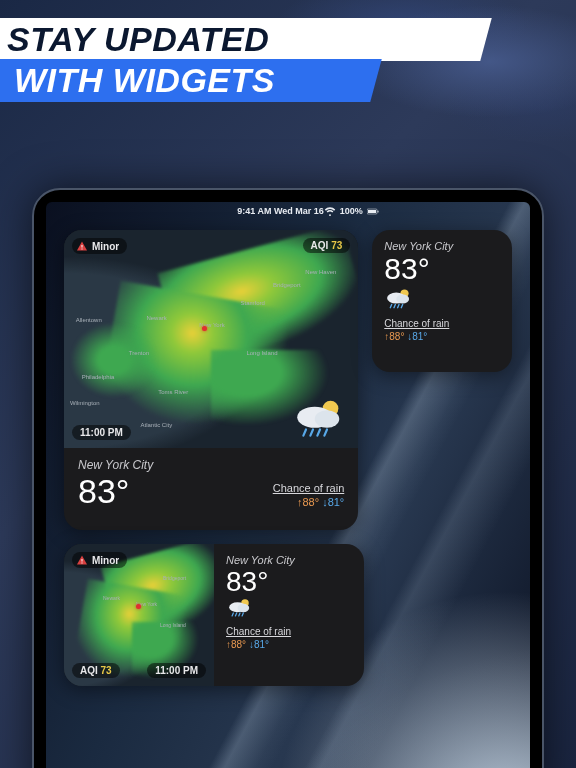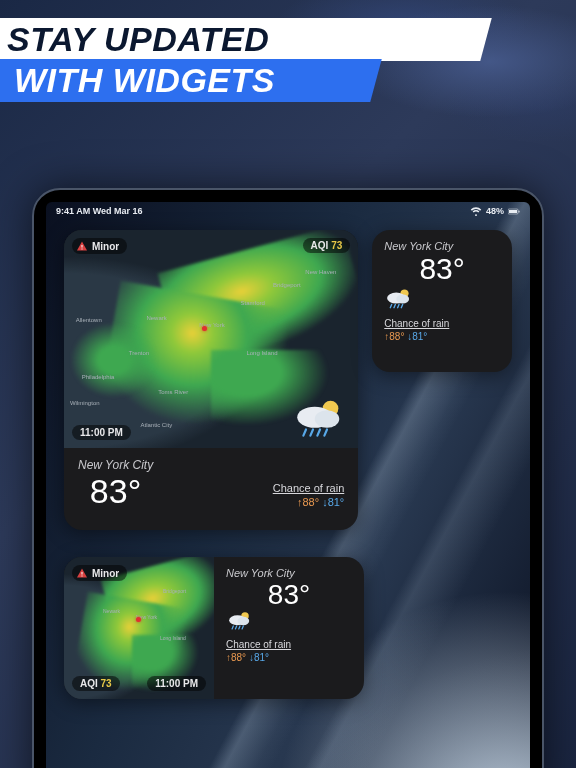--- a/index.html
+++ b/index.html
@@ -68,37 +68,38 @@
       content:"";
       position:absolute; inset:0;
       background:
         linear-gradient(118deg, transparent 58%, rgba(190,210,230,0.25) 60%, rgba(190,210,230,0.05) 64%, transparent 66%),
         linear-gradient(118deg, transparent 70%, rgba(190,210,230,0.15) 72%, transparent 78%);
     }
     .status-bar {
       position: relative;
       height: 18px;
       display: flex;
-      justify-content: space-between;
+      justify-content: center;
       align-items: center;
       padding: 0 10px;
       font-size: 9px;
       font-weight: 600;
       color: #e8ecf2;
+      margin-left: 40px;
     }
     .status-right { display: flex; align-items: center; gap: 4px; }
     .wifi-icon, .battery-icon { width: 12px; height: 9px; display:inline-block; }
     .wifi-icon svg, .battery-icon svg { width:100%; height:100%; }
 
     .widget-area {
       position: relative;
       padding: 10px 18px;
       display: flex;
       flex-direction: column;
-      gap: 27px;
+      gap: 14px;
     }
     .row1 { display: flex; gap: 14px; align-items: stretch; }
 
     .widget {
       background: #1b1b1d;
       border-radius: 18px;
       overflow: hidden;
       color: #e8e8ea;
       box-shadow: 0 4px 20px rgba(0,0,0,0.45);
       position: relative;
@@ -174,21 +175,21 @@
     .widget-medium .time-pill { right: 8px; }
     .aqi-val { color: #e8c848; }
 
     .widget-footer {
       padding: 10px 14px;
       display: flex;
       justify-content: space-between;
       align-items: flex-end;
     }
     .city-name { font-size: 12px; color: #c8c8cc; font-style: italic; }
-    .big-temp { font-size: 34px; font-weight: 300; line-height: 1; color: #fff; margin-top:2px;text-align:center;}
+    .big-temp { font-size: 34px; font-weight: 300; line-height: 1; color: #fff; margin-top:2px;}
     .footer-right { text-align: right; }
     .cond-text { font-size: 11px; color: #d8d8dc; text-decoration: underline; }
     .hilo { font-size: 11px; margin-top: 2px; }
     .hi { color: #e89850; }
     .lo { color: #58a8e8; }
     .weather-icon svg { width: 40px; height: 30px; }
     .widget-large .weather-icon svg { width: 56px; height: 42px; }
 
     
     .widget-small .city-name { font-size: 11px; }
@@ -227,21 +228,21 @@
   <div class="ipad-screen">
 
     <div class="status-bar">
       <span>9:41 AM   Wed Mar 16</span>
       <div class="status-right">
         <span class="wifi-icon">
           <svg viewBox="0 0 16 12">
               <path fill="#e8ecf2" d="M8 10.5a1.3 1.3 0 1 0 0 2.6 1.3 1.3 0 0 0 0-2.6zM3.5 6.9a6.3 6.3 0 0 1 9 0l-1.5 1.5a4.2 4.2 0 0 0-6 0zM1 4.4a9.8 9.8 0 0 1 14 0L13.5 5.9a7.7 7.7 0 0 0-11 0z" transform="translate(0 -1)"></path>
             </svg>
         </span>
-        <span>48%</span>
+        <span>100%</span>
         <span class="battery-icon">
           <svg viewBox="0 0 24 12">
               <rect x="0" y="1" width="20" height="10" rx="2" fill="none" stroke="#e8ecf2" stroke-width="1"></rect>
               <rect x="2" y="3" width="16" height="6" fill="#e8ecf2"></rect>
               <rect x="21" y="4" width="2" height="4" rx="1" fill="#e8ecf2"></rect>
             </svg>
         </span>
       </div>
     </div>
 

